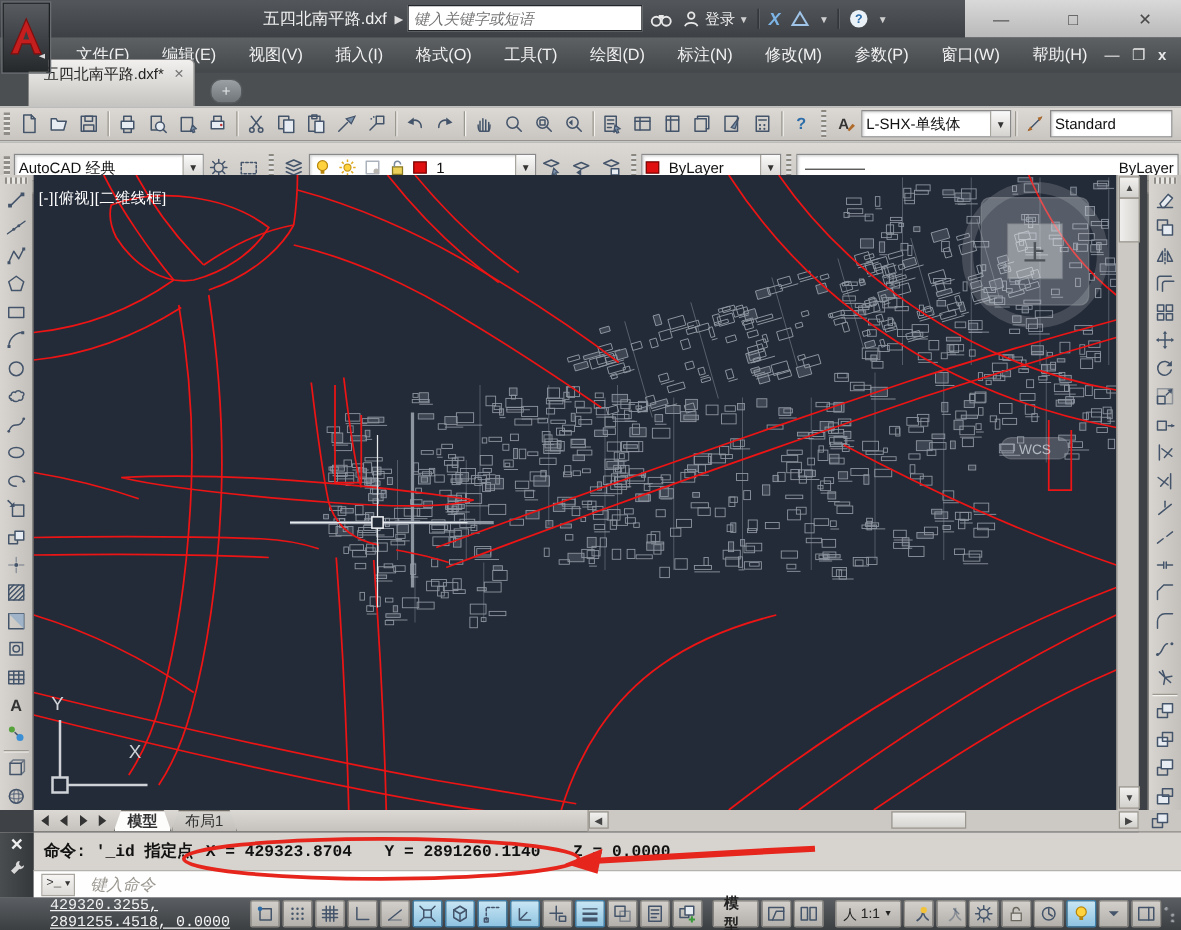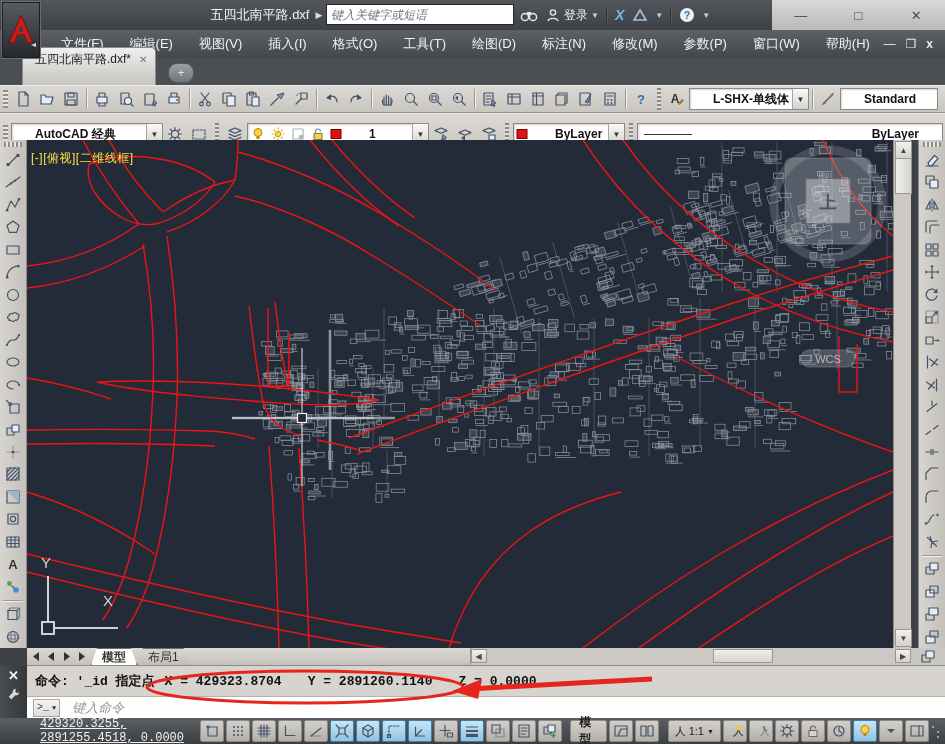--- a/index.html
+++ b/index.html
@@ -41,36 +41,36 @@
   .toolbar{position:absolute;left:0;width:945px;background:linear-gradient(#dcd9d4,#c9c6c1);
     border-top:1px solid #ecebe8;border-bottom:1px solid #96938e;display:flex;align-items:center;box-sizing:border-box;}
   #toolbar1{top:85px;height:28px;}
   #toolbar2{top:113px;height:42px;align-items:center;}
   .grip{width:5px;height:18px;margin:0 3px;background:repeating-linear-gradient(180deg,#908d88 0 2px,#e8e6e2 2px 4px);}
   .tbtn{width:22px;height:22px;display:inline-flex;align-items:center;justify-content:center;border:1px solid transparent;border-radius:2px;}
   .sep{width:1px;height:20px;background:#9b988f;box-shadow:1px 0 0 #f3f2ef;margin:0 3px;}
   .splitter{width:4px;height:22px;margin:0 4px;background:repeating-linear-gradient(180deg,#8b8880 0 2px,#ddd 2px 4px);}
   .combo{display:flex;align-items:center;height:20px;background:#fff;border:1px solid #898989;
     box-shadow:inset 1px 1px 2px rgba(0,0,0,.18);font-size:12px;color:#111;}
-  .combo .val{flex:1;padding:0 23px;white-space:nowrap;overflow:hidden;font-weight:bold;}
+  .combo .val{flex:1;padding:0 3px;white-space:nowrap;overflow:hidden;}
   .chev{width:15px;height:100%;background:linear-gradient(#fafafa,#d5d3cf);border-left:1px solid #a8a59f;
     display:flex;align-items:center;justify-content:center;font-size:8px;color:#333;}
   svg .s{fill:none;stroke:#44546a;stroke-width:1.2;stroke-linecap:round;stroke-linejoin:round;}
   svg .f{fill:#e7ecf2;}
   svg .sf{fill:#7b92ac;stroke:#44546a;stroke-width:1;}
   
   #main{position:absolute;left:0;top:140px;width:945px;height:508px;display:flex;}
   .vstrip{width:27px;height:508px;background:linear-gradient(90deg,#d8d5d0,#c3c0bb);border-right:1px solid #8f8c87;
     display:flex;flex-direction:column;align-items:center;box-sizing:border-box;}
   .vstrip .tbtn{width:23px;height:22px;}
   .hgrip{width:18px;height:5px;margin:2px 0;background:repeating-linear-gradient(90deg,#908d88 0 2px,#e8e6e2 2px 4px);}
   .hsep{height:1px;width:20px;background:#9b988f;box-shadow:0 1px 0 #f3f2ef;margin:2px 0;}
   #canvas-wrap{position:relative;width:884px;height:508px;background:#242b38;}
   #canvas-svg{position:absolute;left:0;top:0;}
-  #viewport-label{position:absolute;left:4px;top:10px;color:#fde047;font-size:12px;letter-spacing:.5px;}
+  #viewport-label{position:absolute;left:4px;top:10px;color:#ffffff;font-size:12px;letter-spacing:.5px;}
   #vscroll{position:absolute;right:0;top:0;width:18px;height:508px;background:#ccc9c4;border-left:1px solid #8f8c87;box-sizing:border-box;}
   .scr-arrow{position:absolute;left:1px;width:15px;height:16px;background:linear-gradient(#f2f1ef,#d3d1cd);
     border:1px solid #9a978f;display:flex;align-items:center;justify-content:center;font-size:8px;color:#444;}
   #vthumb{position:absolute;left:1px;top:18px;width:15px;height:34px;background:linear-gradient(90deg,#efeeec,#d6d4d0);border:1px solid #9a978f;}
   #main-gap{width:7px;height:508px;background:#3e4246;}
   #right-strip{border-left:1px solid #8f8c87;border-right:none;}
   
   #tabrow{position:absolute;left:27px;top:648px;width:884px;height:18px;background:linear-gradient(#dcd9d4,#c5c2bd);
     border-bottom:1px solid #8f8c87;display:flex;align-items:stretch;font-size:12px;box-sizing:border-box;}
   .nav-btn{width:16px;display:flex;align-items:center;justify-content:center;}

